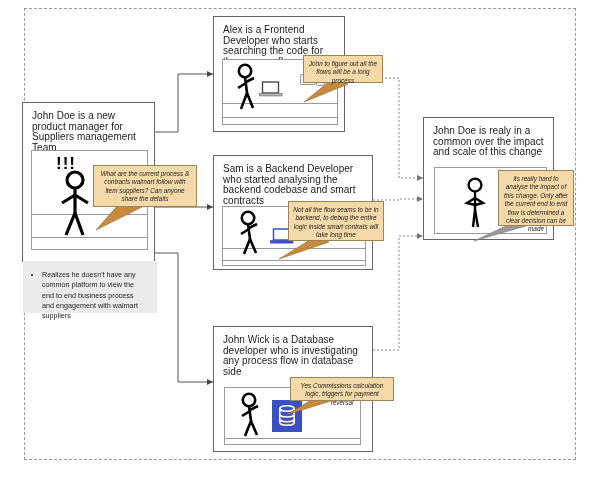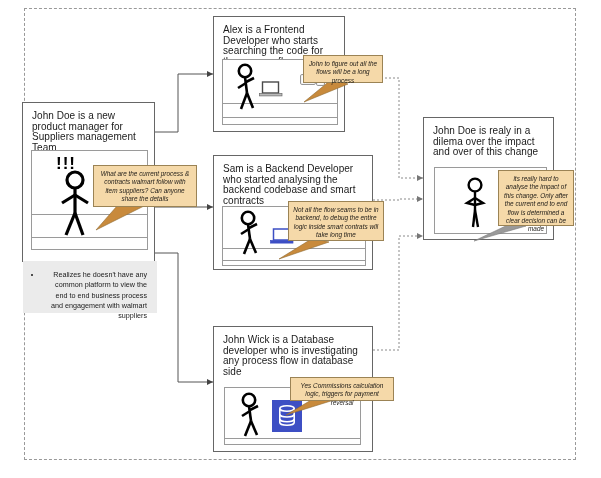--- a/index.html
+++ b/index.html
@@ -244,37 +244,37 @@
       </svg>
     </div>
   </div>
 
   <svg class="callout-tail" style="left:282px; top:395px;" width="62" height="24" viewBox="0 0 62 24">
     <path d="M36,1 L52,5 L4,20 Z" fill="#c88a3c" stroke="#8e6a30" stroke-width="0.6"></path>
   </svg>
   <div class="callout" style="left:290px; top:377px; width:104px; height:24px;">Yes Commissions calculation logic, triggers for payment reversal</div>
 
   <div class="persona" style="left:423px; top:117px; width:131px; height:123px;">
-    <div class="persona-title">John Doe is realy in a dilema over the impact and over of this change</div>
+    <div class="persona-title">John Doe is realy in a common over the impact and scale of this change</div>
     <div class="scene" style="left:10px; top:49px; width:113px; height:67px;">
       <svg class="figure-svg" style="left:28px; top:9px;" width="28" height="52" viewBox="0 0 28 52">
         <circle cx="12" cy="8" r="6.4" fill="none" stroke="#000" stroke-width="2.4"></circle>
         <line x1="12" y1="14.5" x2="12" y2="33" stroke="#000" stroke-width="2.4"></line>
         <path d="M12,21 L4,26 L12,28" stroke="#000" stroke-width="2.4" fill="none"></path>
         <path d="M12,21 L20,26 L12,28" stroke="#000" stroke-width="2.4" fill="none"></path>
         <line x1="12" y1="33" x2="10" y2="50" stroke="#000" stroke-width="2.4"></line>
         <line x1="12" y1="33" x2="15" y2="50" stroke="#000" stroke-width="2.4"></line>
       </svg>
     </div>
   </div>
 
   <svg class="callout-tail" style="left:472px; top:222px;" width="62" height="22" viewBox="0 0 62 22">
     <path d="M40,1 L54,4 L2,19 Z" fill="#9a9a9a" stroke="#7a7a7a" stroke-width="0.6"></path>
   </svg>
   <div class="callout" style="left:498px; top:170px; width:76px; height:56px;">its really hard to analyse the impact of this change. Only after the current end to end flow is determined a clear decision can be made</div>
 
-  <div class="note" style="left:23px; top:261px; width:134px; height:52px;text-align:right;">
+  <div class="note" style="left:23px; top:261px; width:134px; height:52px;">
     <ul>
       <li>Realizes he doesn't have any common platform to view the end to end business process and engagement with walmart suppliers</li>
     </ul>
   </div>
 
 </div>
 
 </body></html>

